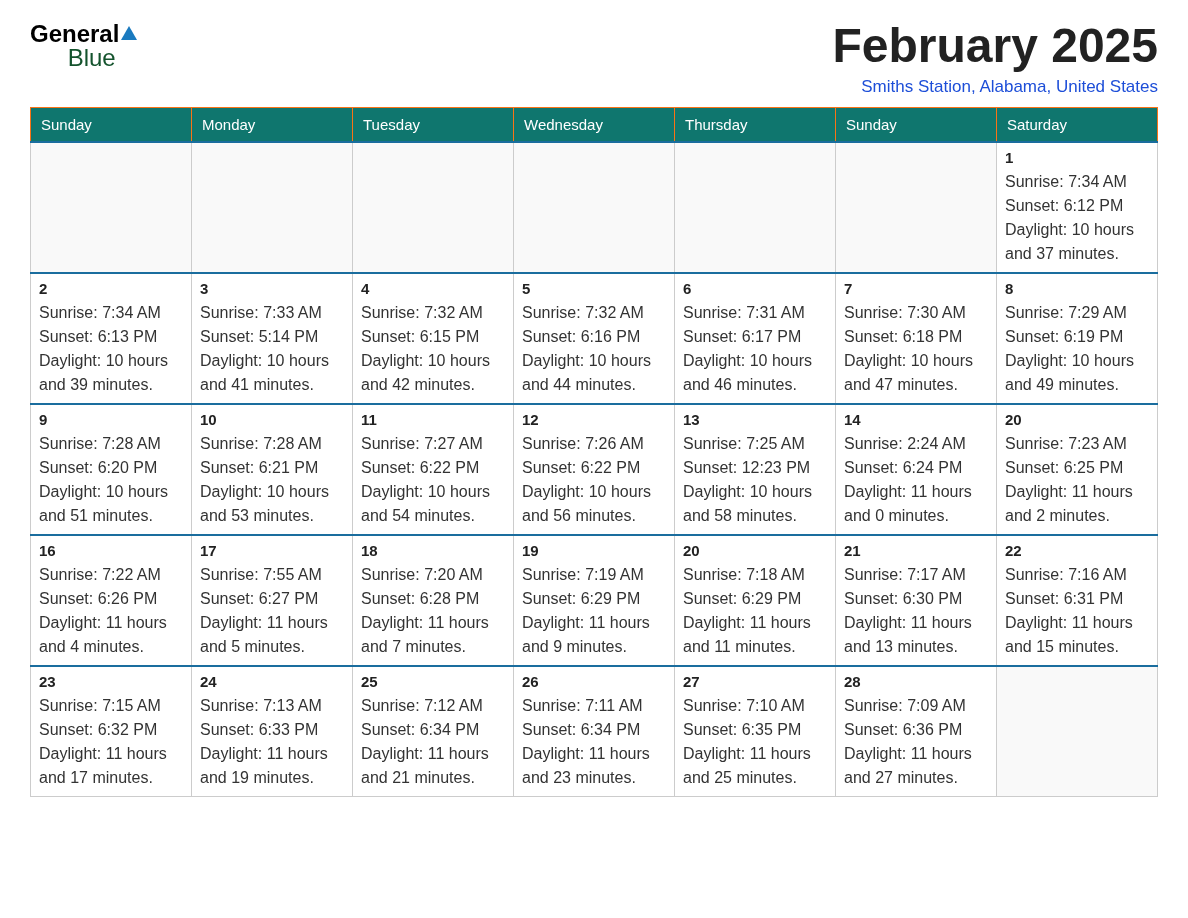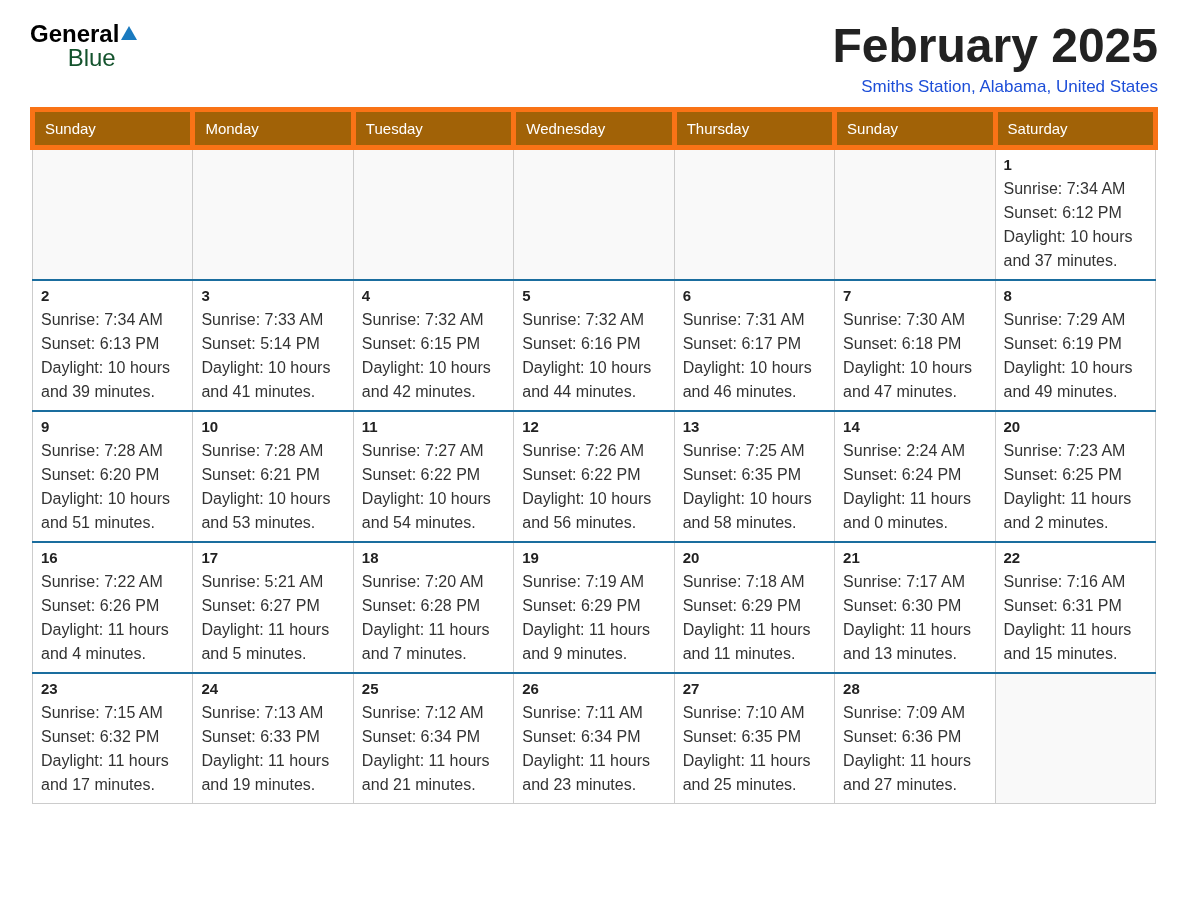--- a/index.html
+++ b/index.html
@@ -29,27 +29,27 @@
       font-size: 17px;
       color: #1d4ed8;
       margin-top: 4px;
     }
     .calendar {
       width: 100%;
       border-collapse: collapse;
       margin-top: 10px;
     }
     .calendar th {
-      background: #a16207;
+      background: #0f766e;
       color: #fff;
       font-size: 15px;
       font-weight: normal;
       padding: 8px 10px;
       text-align: left;
-      border: 5px solid #f97316;
+      border: 1px solid #f97316;
     }
     .calendar td {
       vertical-align: top;
       border: 1px solid #ccc;
       padding: 6px 8px;
       width: calc(100% / 7);
       min-height: 110px;
       height: 120px;
     }
     .calendar tr:first-child td {
@@ -210,21 +210,21 @@
         </td>
         <td>
           <div class="day-num">12</div>
           <div class="day-info">Sunrise: 7:26 AM
 Sunset: 6:22 PM
 Daylight: 10 hours and 56 minutes.</div>
         </td>
         <td>
           <div class="day-num">13</div>
           <div class="day-info">Sunrise: 7:25 AM
-Sunset: 6:35 PM
+Sunset: 12:23 PM
 Daylight: 10 hours and 58 minutes.</div>
         </td>
         <td>
           <div class="day-num">14</div>
           <div class="day-info">Sunrise: 2:24 AM
 Sunset: 6:24 PM
 Daylight: 11 hours and 0 minutes.</div>
         </td>
         <td>
           <div class="day-num">20</div>
@@ -235,21 +235,21 @@
       </tr>
       <tr>
         <td>
           <div class="day-num">16</div>
           <div class="day-info">Sunrise: 7:22 AM
 Sunset: 6:26 PM
 Daylight: 11 hours and 4 minutes.</div>
         </td>
         <td>
           <div class="day-num">17</div>
-          <div class="day-info">Sunrise: 5:21 AM
+          <div class="day-info">Sunrise: 7:55 AM
 Sunset: 6:27 PM
 Daylight: 11 hours and 5 minutes.</div>
         </td>
         <td>
           <div class="day-num">18</div>
           <div class="day-info">Sunrise: 7:20 AM
 Sunset: 6:28 PM
 Daylight: 11 hours and 7 minutes.</div>
         </td>
         <td>

